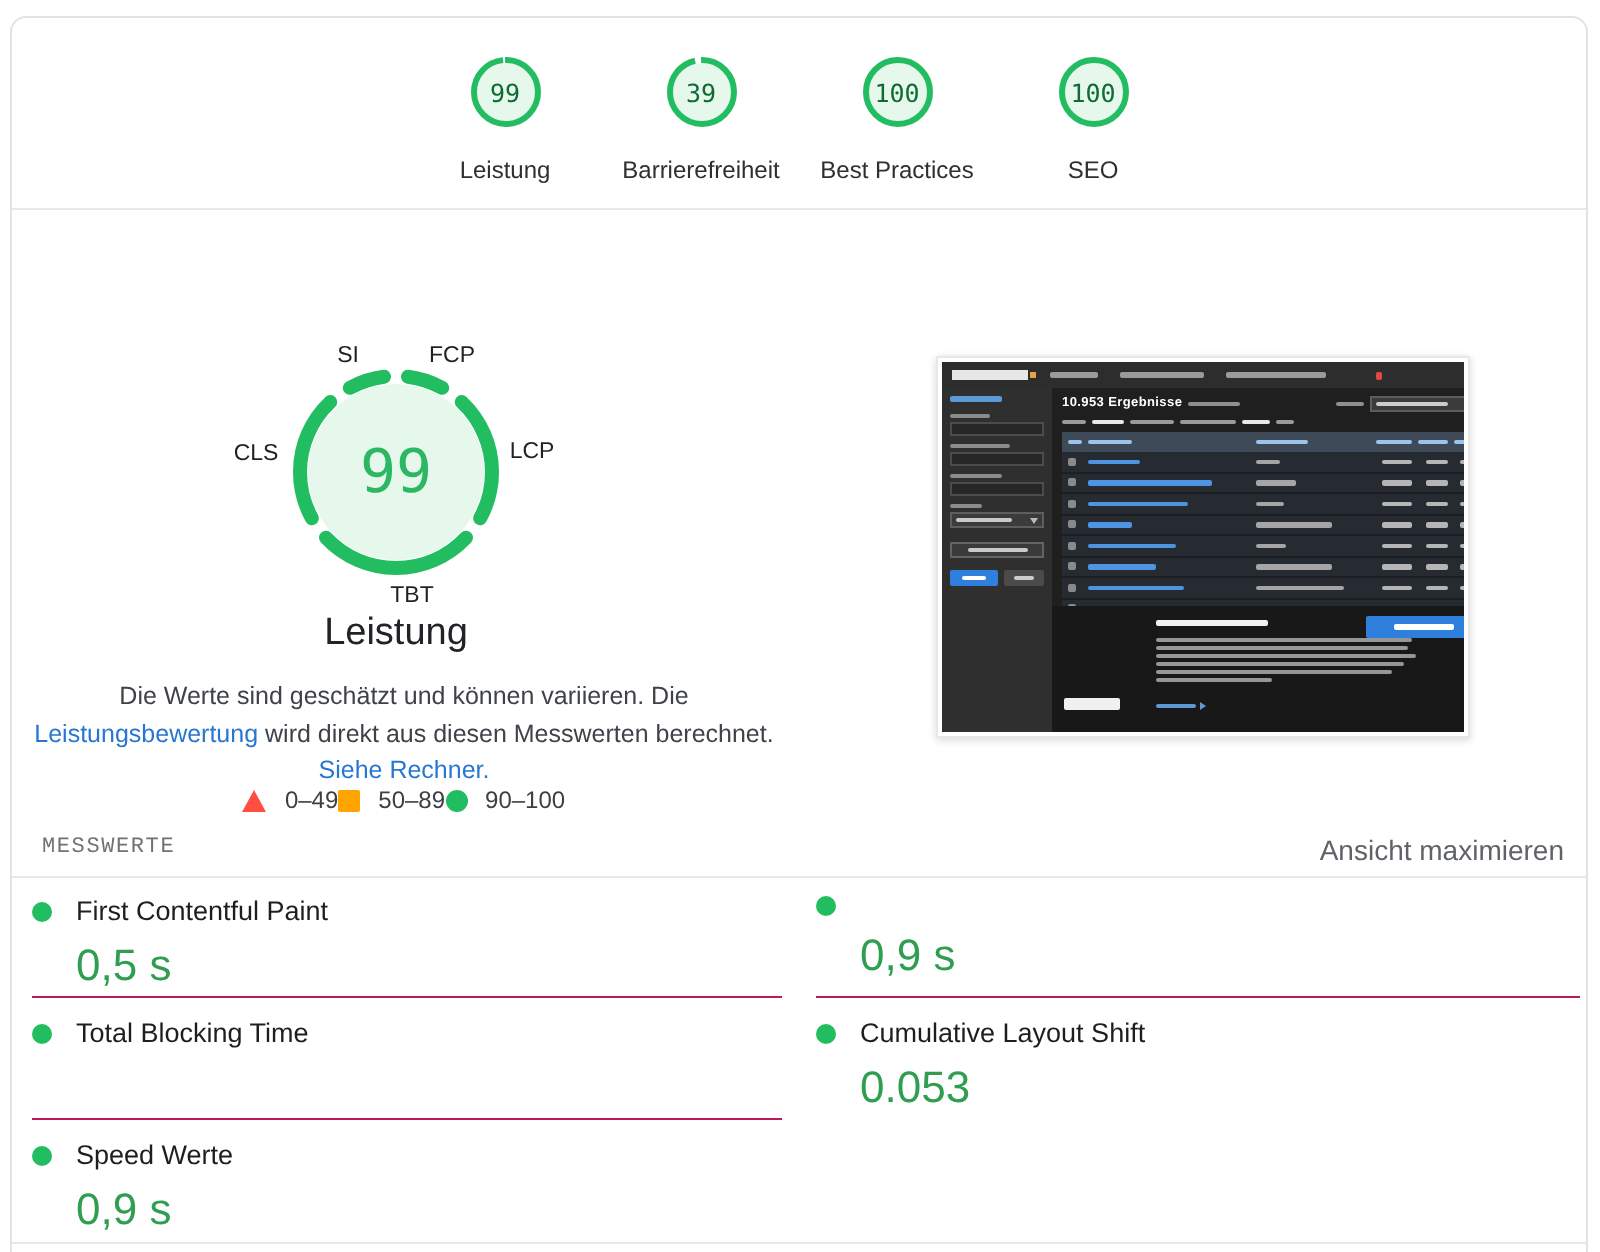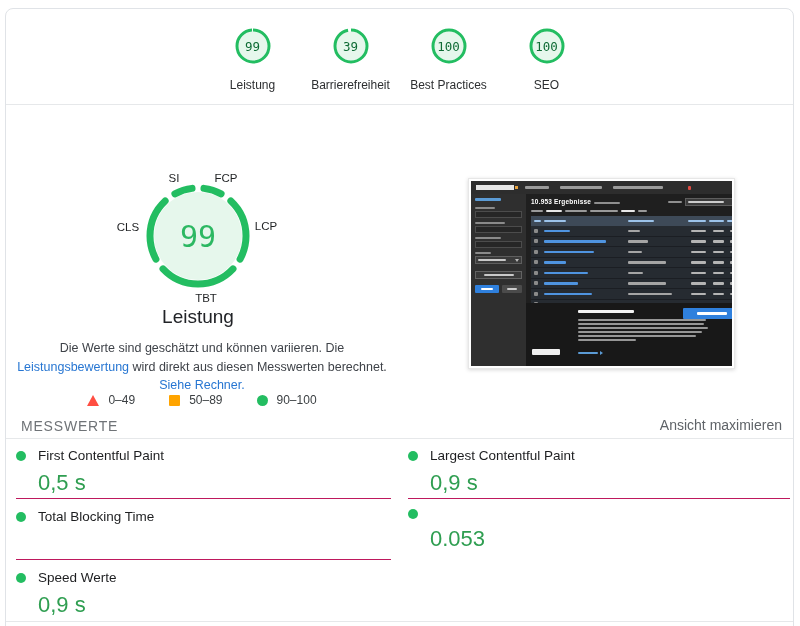--- a/index.html
+++ b/index.html
@@ -26,21 +26,21 @@
     font-family:"DejaVu Sans Mono", monospace; font-size:30px; color:#2cb862; }
   .gauge-label { position:absolute; transform:translate(-50%,-50%); font-size:11.5px; color:#1f2123; }
   .gauge-title { position:absolute; left:192px; top:297px; transform:translateX(-50%);
     font-size:19px; color:#212327; }
 
   .disclaimer { position:absolute; left:6px; top:330px; width:380px; text-align:center;
     font-size:12.5px; line-height:18.5px; color:#3f4349; }
   .disclaimer a { color:#2776d2; text-decoration:none; cursor:pointer; }
 
   .legend { position:absolute; left:0; top:384px; width:392px;
-    display:flex; justify-content:center; gap:34px; font-size:12px; color:#3c4043; }
+    display:flex; justify-content:center; font-size:12px; color:#3c4043; }
   .legend-item { display:flex; align-items:center; gap:9px; }
   .lg-triangle { width:0; height:0; border-left:6px solid transparent; border-right:6px solid transparent;
     border-bottom:11px solid #ff4e42; }
   .lg-square { width:11px; height:11px; background:#ffa400; border-radius:1px; }
   .lg-circle { width:11px; height:11px; background:#23bd61; border-radius:50%; }
 
   
   .thumb { position:absolute; left:462px; top:169px; width:267px; height:191px;
     background:#fff; border:1px solid #e7e7e7; padding:2px;
     box-shadow:0 1px 4px rgba(0,0,0,.16); cursor:pointer; }
@@ -69,22 +69,22 @@
     display:flex; align-items:center; padding:0 3px; }
   .c1 { width:10px; } .c2 { width:84px; } .c3 { width:56px; }
   .c4 { width:22px; display:flex; justify-content:flex-end; }
   .c5 { width:18px; display:flex; justify-content:flex-end; }
   .c6 { width:14px; display:flex; justify-content:flex-end; }
   .t-cookie { position:absolute; left:0; right:0; bottom:0; height:63px; background:#181818; }
   .ck-btn { position:absolute; right:5px; top:5px; width:58px; height:11px; background:#2f80dd;
     border-radius:1px; display:flex; align-items:center; justify-content:center; }
 
   
-  .mw-heading { position:absolute; left:15px; top:409px; font-size:14px; letter-spacing:.8px;
-    color:#6f7377; }
+  .mw-heading { position:absolute; left:15px; top:409px; font-size:11px; letter-spacing:.8px;
+    color:#6f7377;font-family:Liberation Mono, monospace; }
   .mw-expand { position:absolute; right:11px; top:408px; font-size:14px; color:#5f6368; cursor:pointer; }
   .mcol { position:absolute; top:429px; }
   .mcol-left { left:10px; width:375px; }
   .mcol-right { left:402px; width:382px; }
   .metric { height:61px; padding-top:10px; }
   .metric.sep { border-bottom:1px solid #be185d; }
   .m-head { display:flex; align-items:center; gap:12px; }
   .m-dot { width:10px; height:10px; border-radius:50%; background:#23bd61; }
   .m-name { font-size:13.5px; color:#1d1e20; }
   .m-value { margin-left:22px; margin-top:7px; font-size:22px; color:#2f9e51; }
@@ -466,26 +466,26 @@
         <span class="m-name">Speed Werte</span>
       </div>
       <div class="m-value">0,9 s</div>
     </div>
   </div>
 
   <div class="mcol mcol-right">
     <div class="metric sep">
       <div class="m-head">
         <span class="m-dot"></span>
-        <span class="m-name">Largest Contentful Paint</span>
       </div>
       <div class="m-value">0,9 s</div>
     </div>
     <div class="metric">
       <div class="m-head">
         <span class="m-dot"></span>
+        <span class="m-name">Cumulative Layout Shift</span>
       </div>
       <div class="m-value">0.053</div>
     </div>
   </div>
 
   <div class="hdiv" style="top:612px"></div>
 </div>
 
 </body></html>

